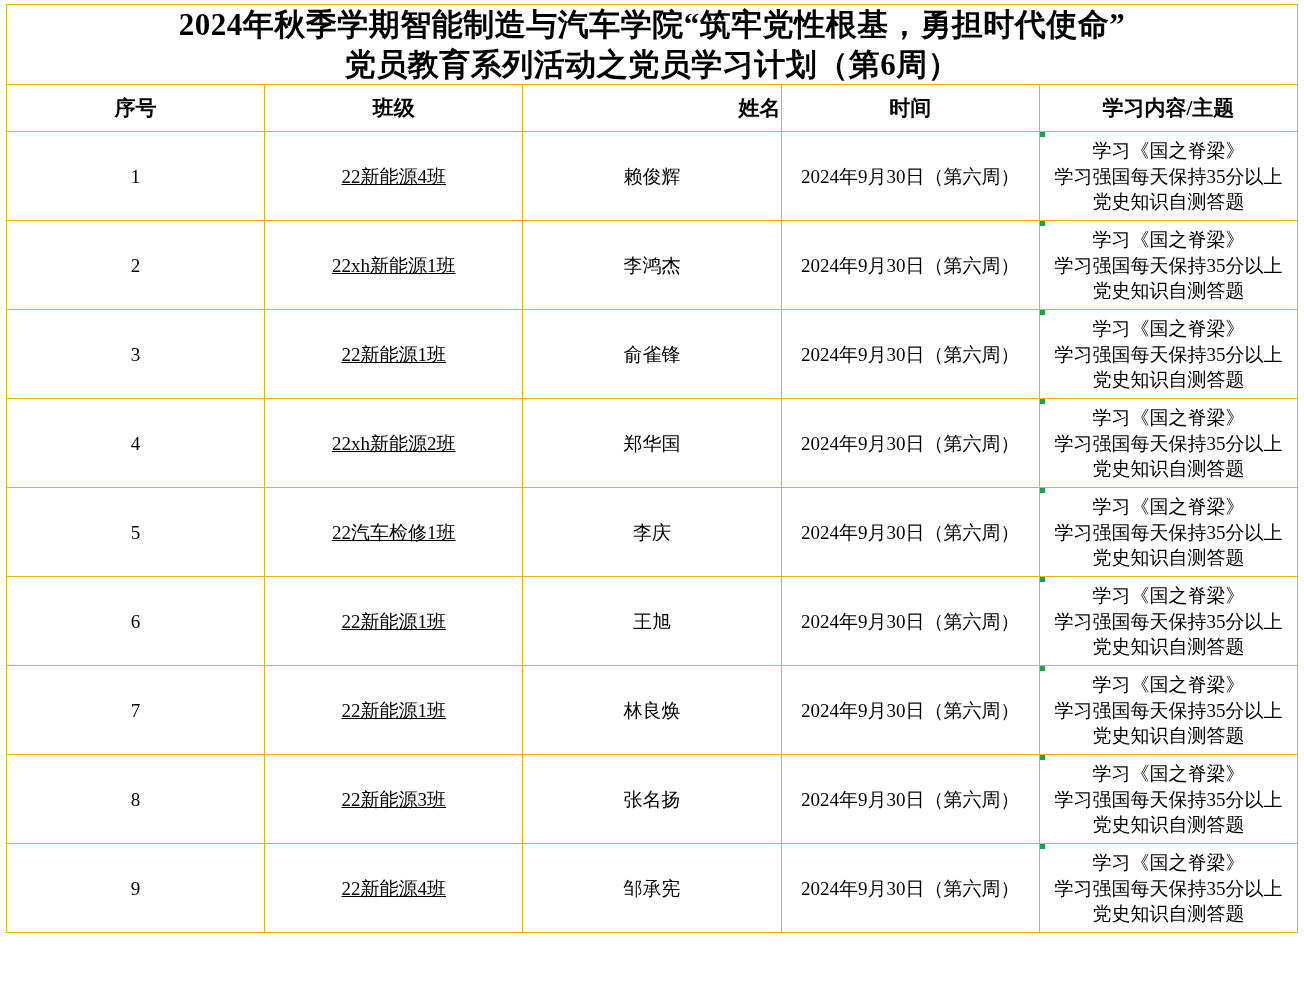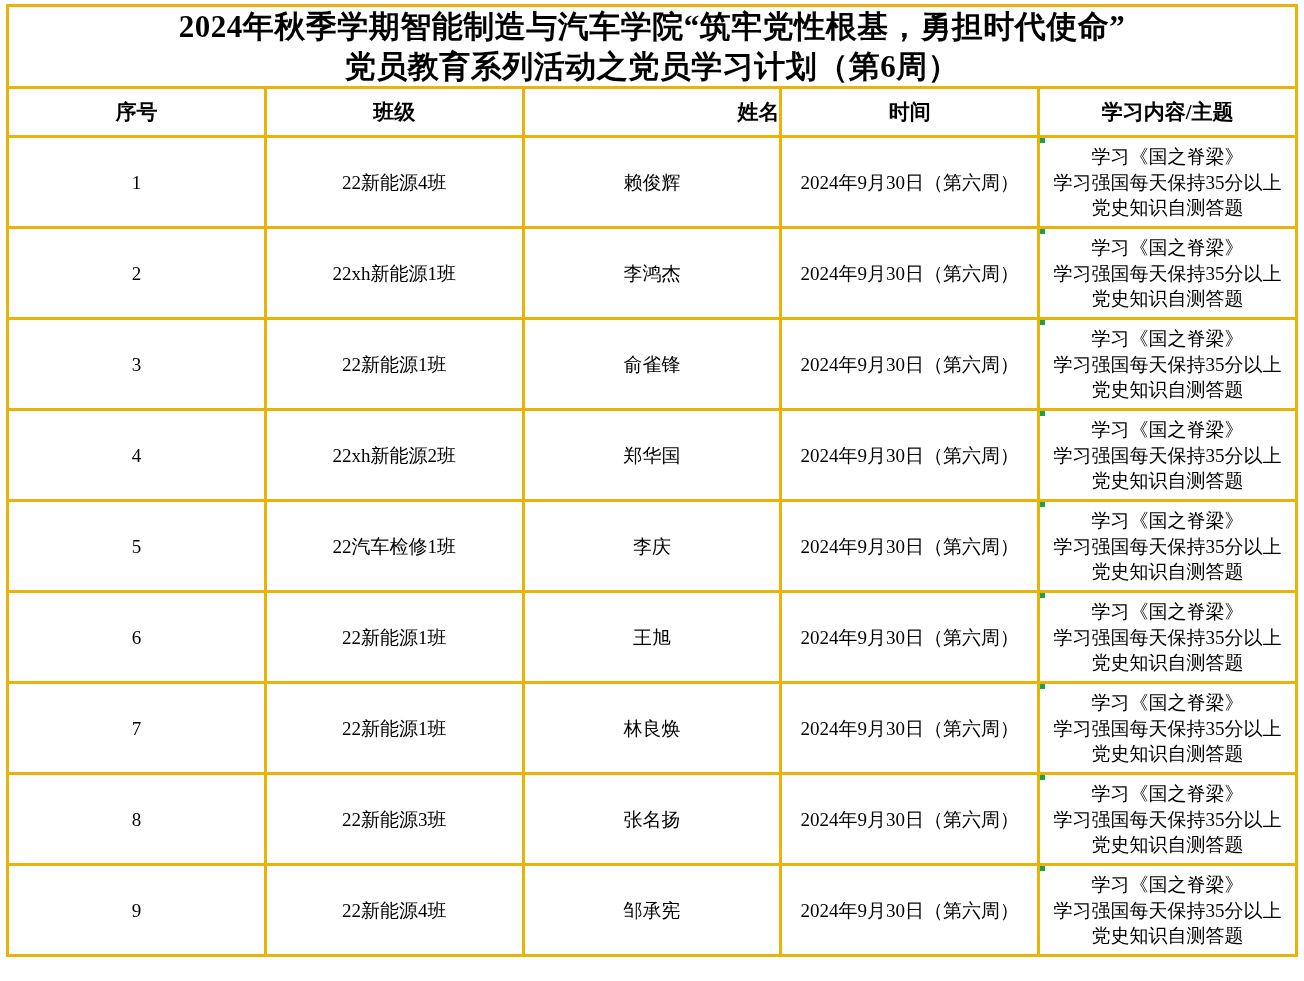--- a/index.html
+++ b/index.html
@@ -19,21 +19,21 @@
     box-sizing: border-box;
     position: relative;
   }
   table.plan {
     border-collapse: collapse;
     table-layout: fixed;
     width: 1292px;
     margin: 4px 6px 0 6px;
   }
   table.plan td, table.plan th {
-    border: 3px solid #eab308;
+    border: 1px solid #eab308;
     padding: 0;
     text-align: center;
     vertical-align: middle;
   }
   .title-cell {
     border: 1px solid #000000;
     padding: 6px 10px 8px 10px;
     font-size: 31px;
     font-weight: bold;
     line-height: 1.28;
@@ -50,21 +50,21 @@
     height: 46px;
     line-height: 1.2;
   }
   tbody td {
     font-size: 19px;
     font-weight: normal;
     height: 88px;
     line-height: 1.35;
   }
   td.idx { width: 88px; }
-  td.cls { width: 200px; }
+  td.cls { width: 200px; text-decoration: underline; }
   td.name { width: 120px; }
   td.time { width: 330px; }
   td.content {
     width: 550px;
     position: relative;
   }
   .content-lines {
     display: block;
     padding: 2px 4px;
     font-family: Liberation Serif, serif;

